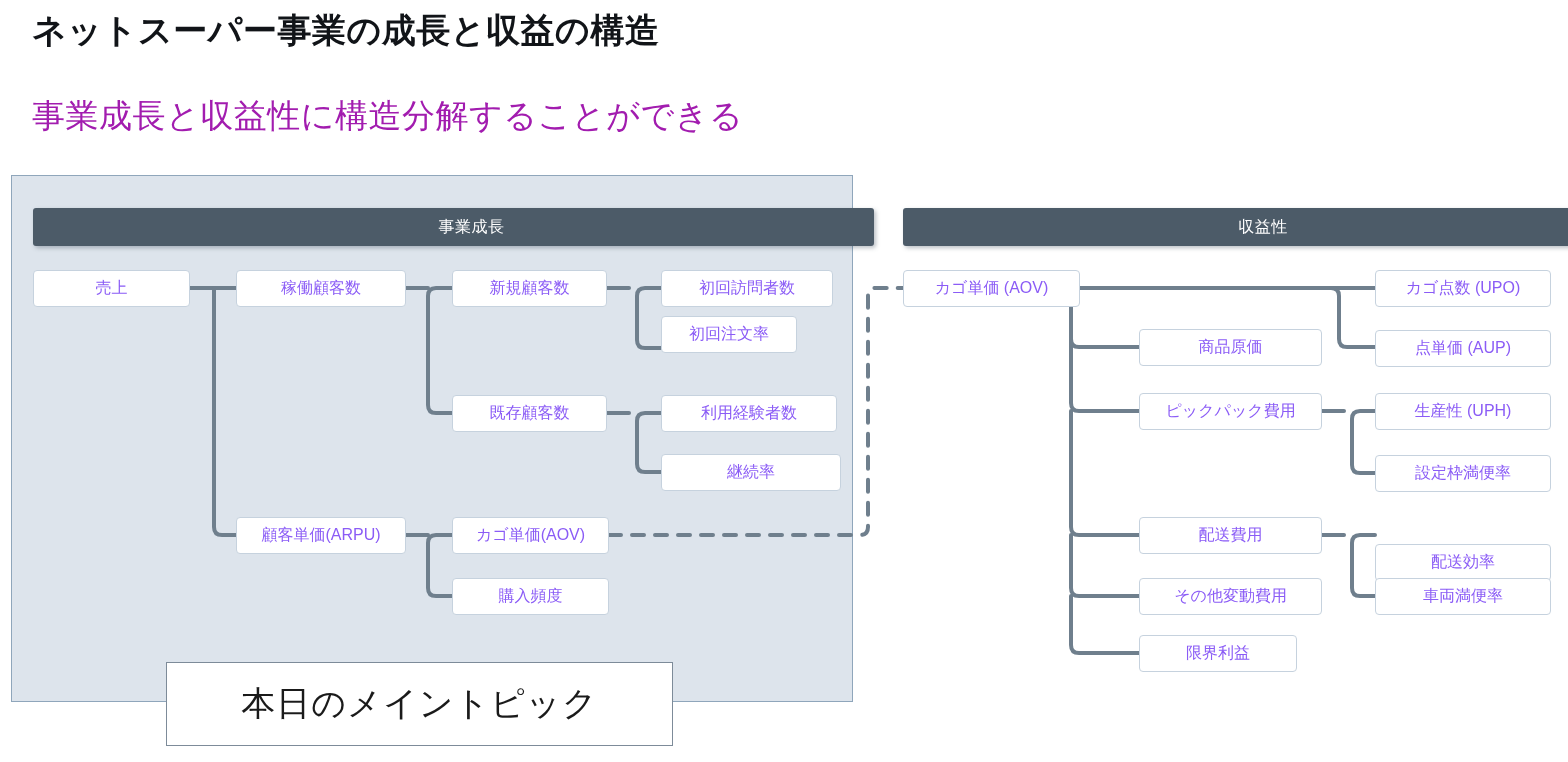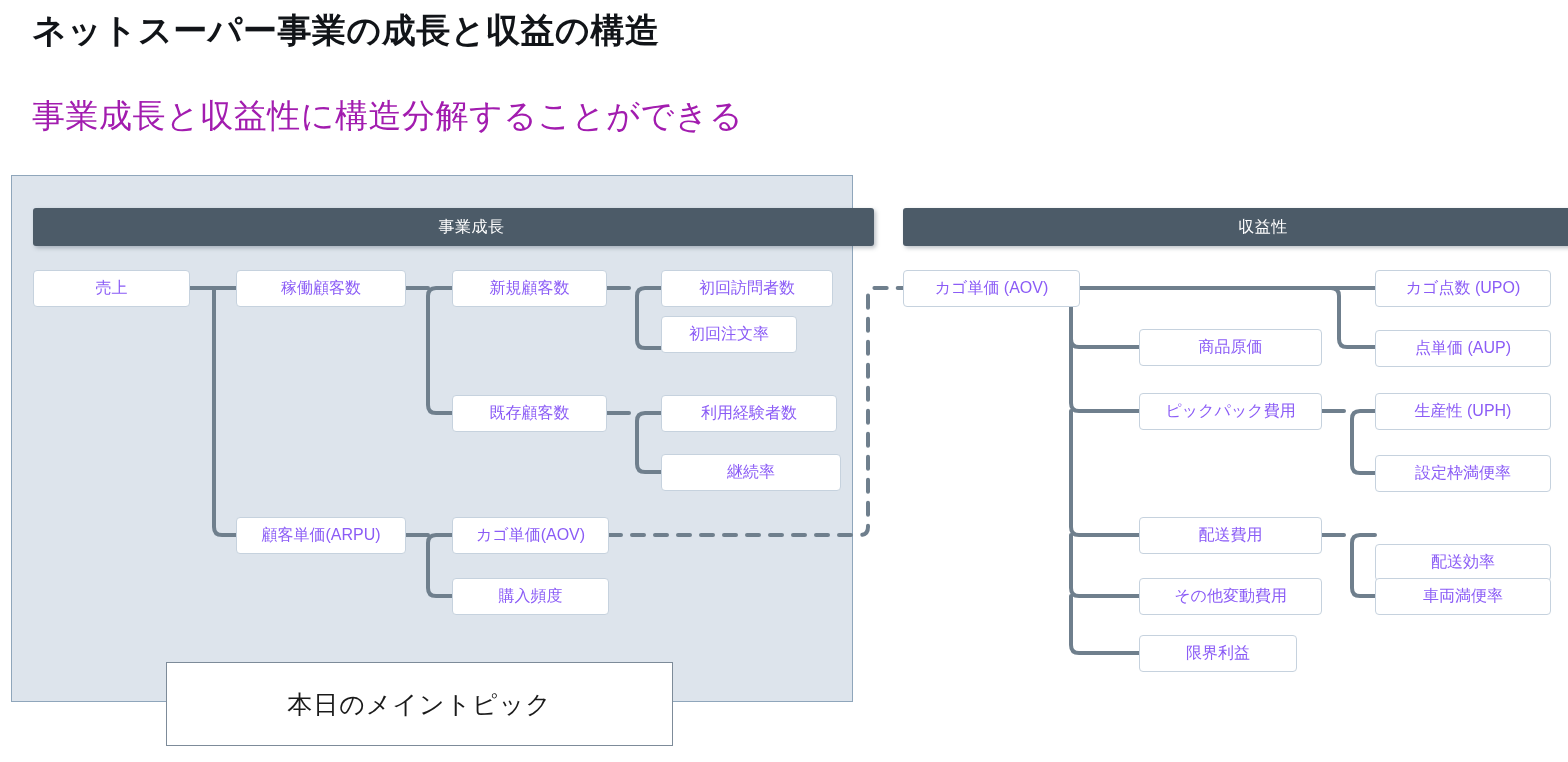--- a/index.html
+++ b/index.html
@@ -55,21 +55,21 @@
   }
 
   
   .wires{position:absolute;left:0;top:0;width:1568px;height:762px;pointer-events:none;}
 
   
   .callout{
     position:absolute;left:166px;top:662px;width:507px;height:84px;
     background:#ffffff;border:1px solid #7d8b99;
     display:flex;align-items:center;justify-content:center;
-    font-size:25px;color:#1a1a1a;letter-spacing:1px;
+    font-size:34px;color:#1a1a1a;letter-spacing:1px;
     box-sizing:border-box;
   }
 </style>
 </head>
 <body>
 
 <div class="slide">
 
   <div class="page-title">ネットスーパー事業の成長と収益の構造</div>
   <div class="page-subtitle">事業成長と収益性に構造分解することができる</div>

